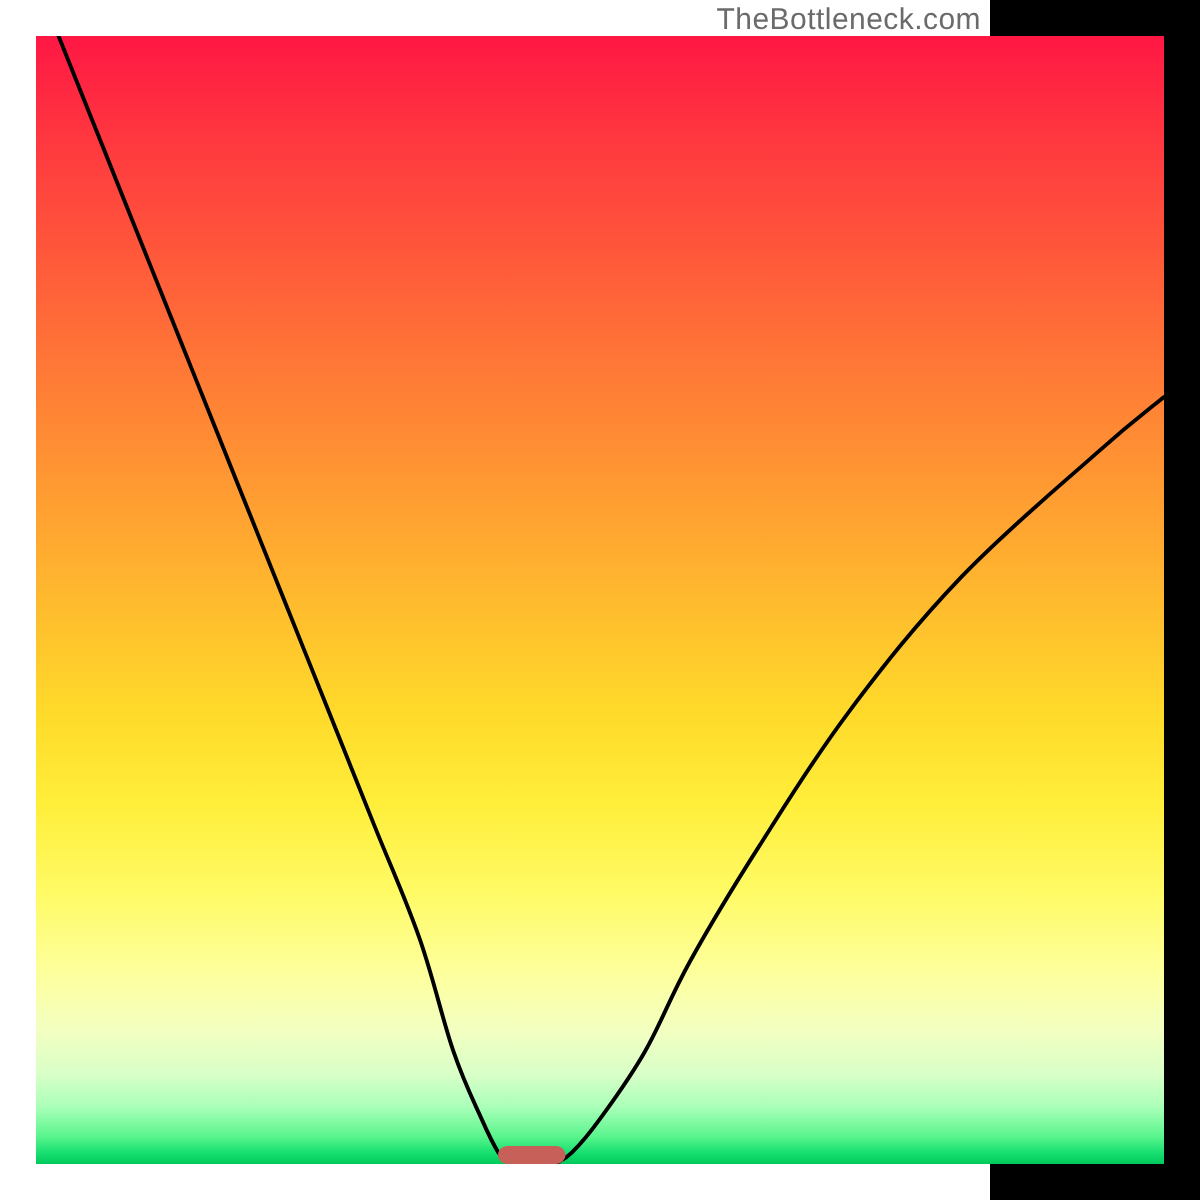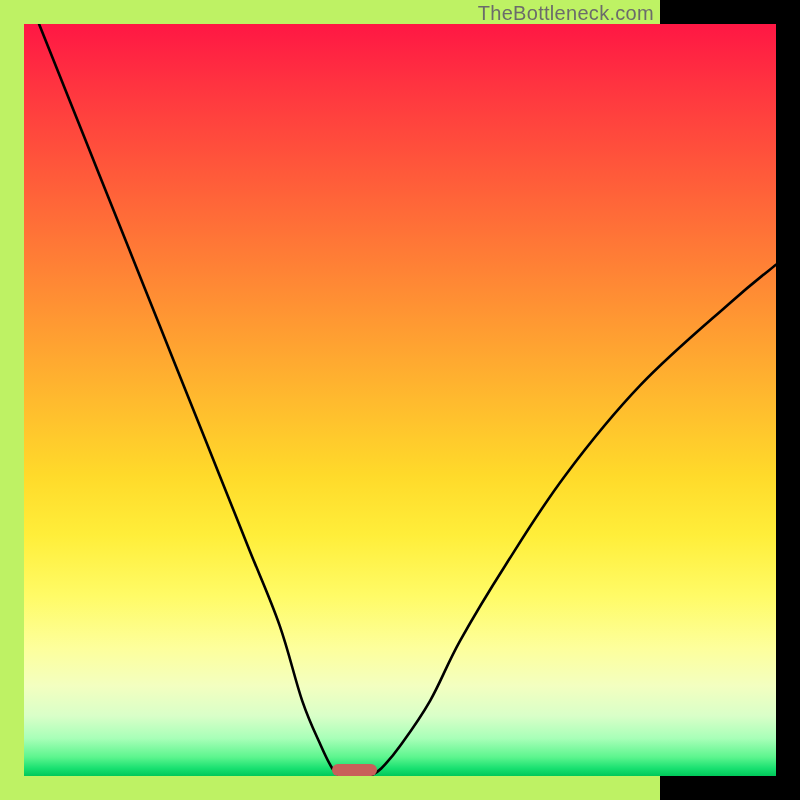--- a/index.html
+++ b/index.html
@@ -7,21 +7,21 @@
     padding: 0;
     width: 800px;
     height: 800px;
     background: #000;
     overflow: hidden;
     font-family: Arial, sans-serif;
   }
   .outer {
     width: 660px;
     height: 800px;
-    background: #bef264;
+    background: #ffffff;
     position: relative;
   }
   .plot {
     position: absolute;
     left: 24px;
     top: 24px;
     width: 752px;
     height: 752px;
     background: linear-gradient(to bottom,
       #ff1744 0%,

